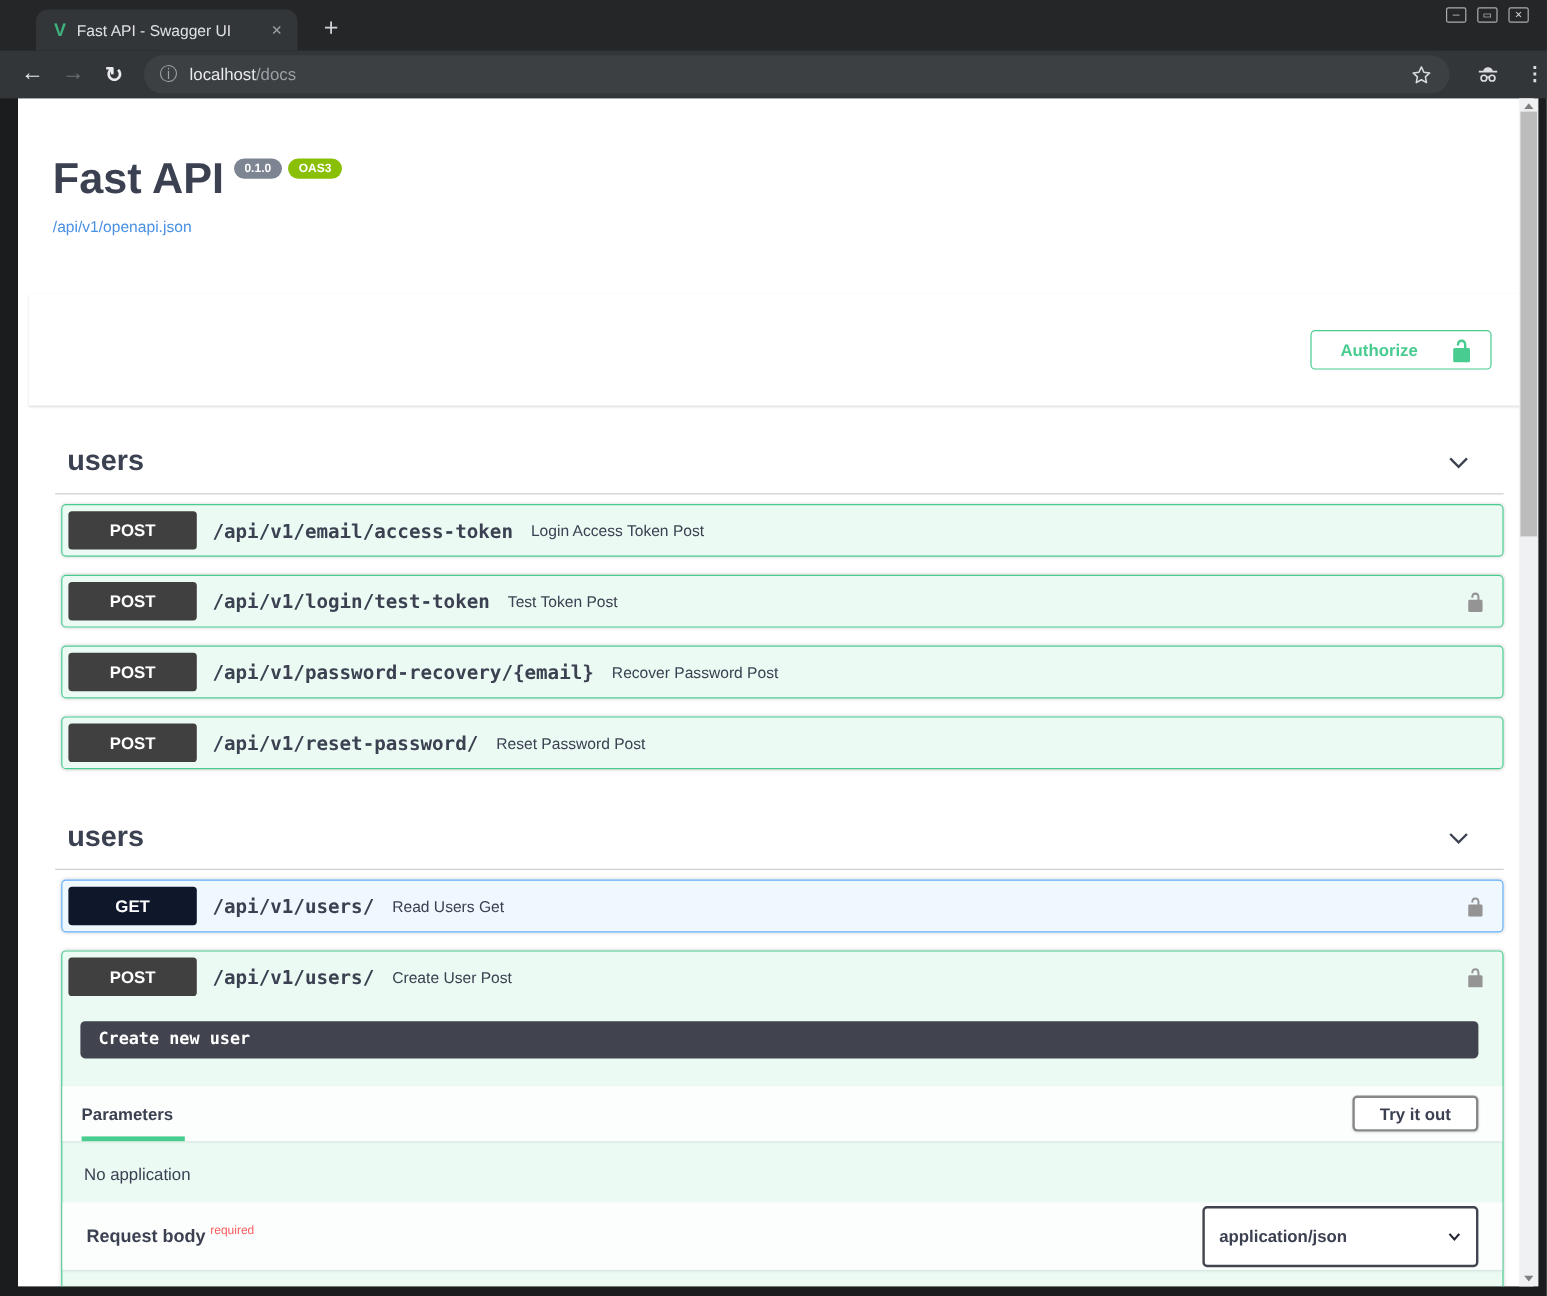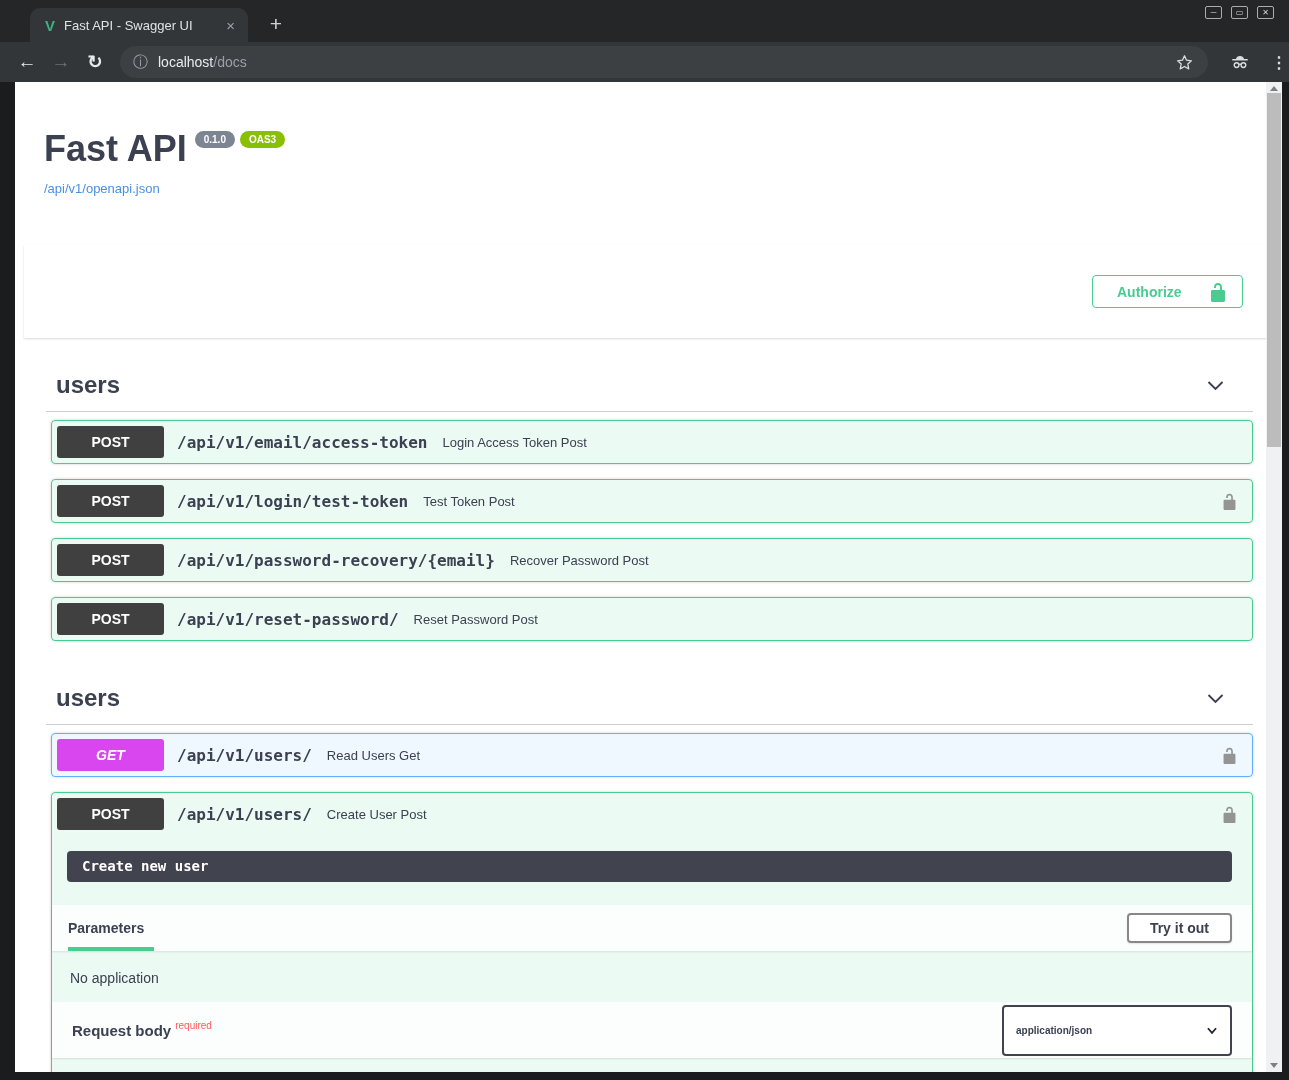--- a/index.html
+++ b/index.html
@@ -83,21 +83,21 @@
     box-shadow:0 0 3px rgba(0,0,0,.19);
   }
   .opblock.post { border-color:#49cc90; background:rgba(73,204,144,.1); }
   .opblock.get  { border-color:#61affe; background:rgba(97,175,254,.1); }
   .op-head { display:flex; align-items:center; padding:5px; }
   .method-badge {
     min-width:107px; text-align:center; padding:8px 0; border-radius:3px;
     color:#fff; font-weight:bold; font-size:14px;
   }
   .opblock.post .method-badge { background:#404040; }
-  .opblock.get  .method-badge { background:#d946ef;font-style:italic; }
+  .opblock.get  .method-badge { background:#0f172a; }
   .op-path { font-family:"DejaVu Sans Mono", monospace; font-weight:700; font-size:16px; color:#3b4151; margin-left:13px; }
   .op-summary { margin-left:15px; font-size:13px; color:#3b4151; }
   .op-lock { margin-left:auto; margin-right:9px; display:flex; }
 
   
   .op-body { padding-bottom:60px; }
   .op-desc-bar {
     margin:16px 20px 0 15px; background:#41444e; border-radius:4px;
     color:#fff; font-family:"DejaVu Sans Mono", monospace; font-weight:700; font-size:14px;
     padding:8px 15px; height:31px; line-height:15px;
@@ -116,21 +116,21 @@
     background:#fff; border:2px solid #888; border-radius:4px; color:#3b4151;
     font-weight:bold; font-size:14px; padding:5px 21px; box-shadow:0 1px 2px rgba(0,0,0,.1);
   }
   .no-params { padding:19px 0 16px 18px; font-size:14px; color:#3b4151; }
   .reqbody-header { min-height:56px; margin-top:0; }
   .reqbody-label { font-size:15px; font-weight:bold; color:#3b4151;text-align:right; }
   .required-label { font-size:10px; color:#fa5c5c; vertical-align:7px; margin-left:4px; }
   .content-type {
     width:230px; height:51px; background:#fff; border:2px solid #41444e; border-radius:4px;
     display:flex; align-items:center; justify-content:space-between; padding:0 11px 0 12px;
-    font-size:10px; font-weight:bold; color:#3b4151;
+    font-size:14px; font-weight:bold; color:#3b4151;
   }
   .example-tabs { padding:31px 0 0 18px; font-size:13px; display:flex; align-items:center; }
 </style>
 </head>
 <body>
 
 <div class="tabbar">
   <div class="tab">
     <span class="favicon">V</span>
     <span class="tab-title">Fast API - Swagger UI</span>

